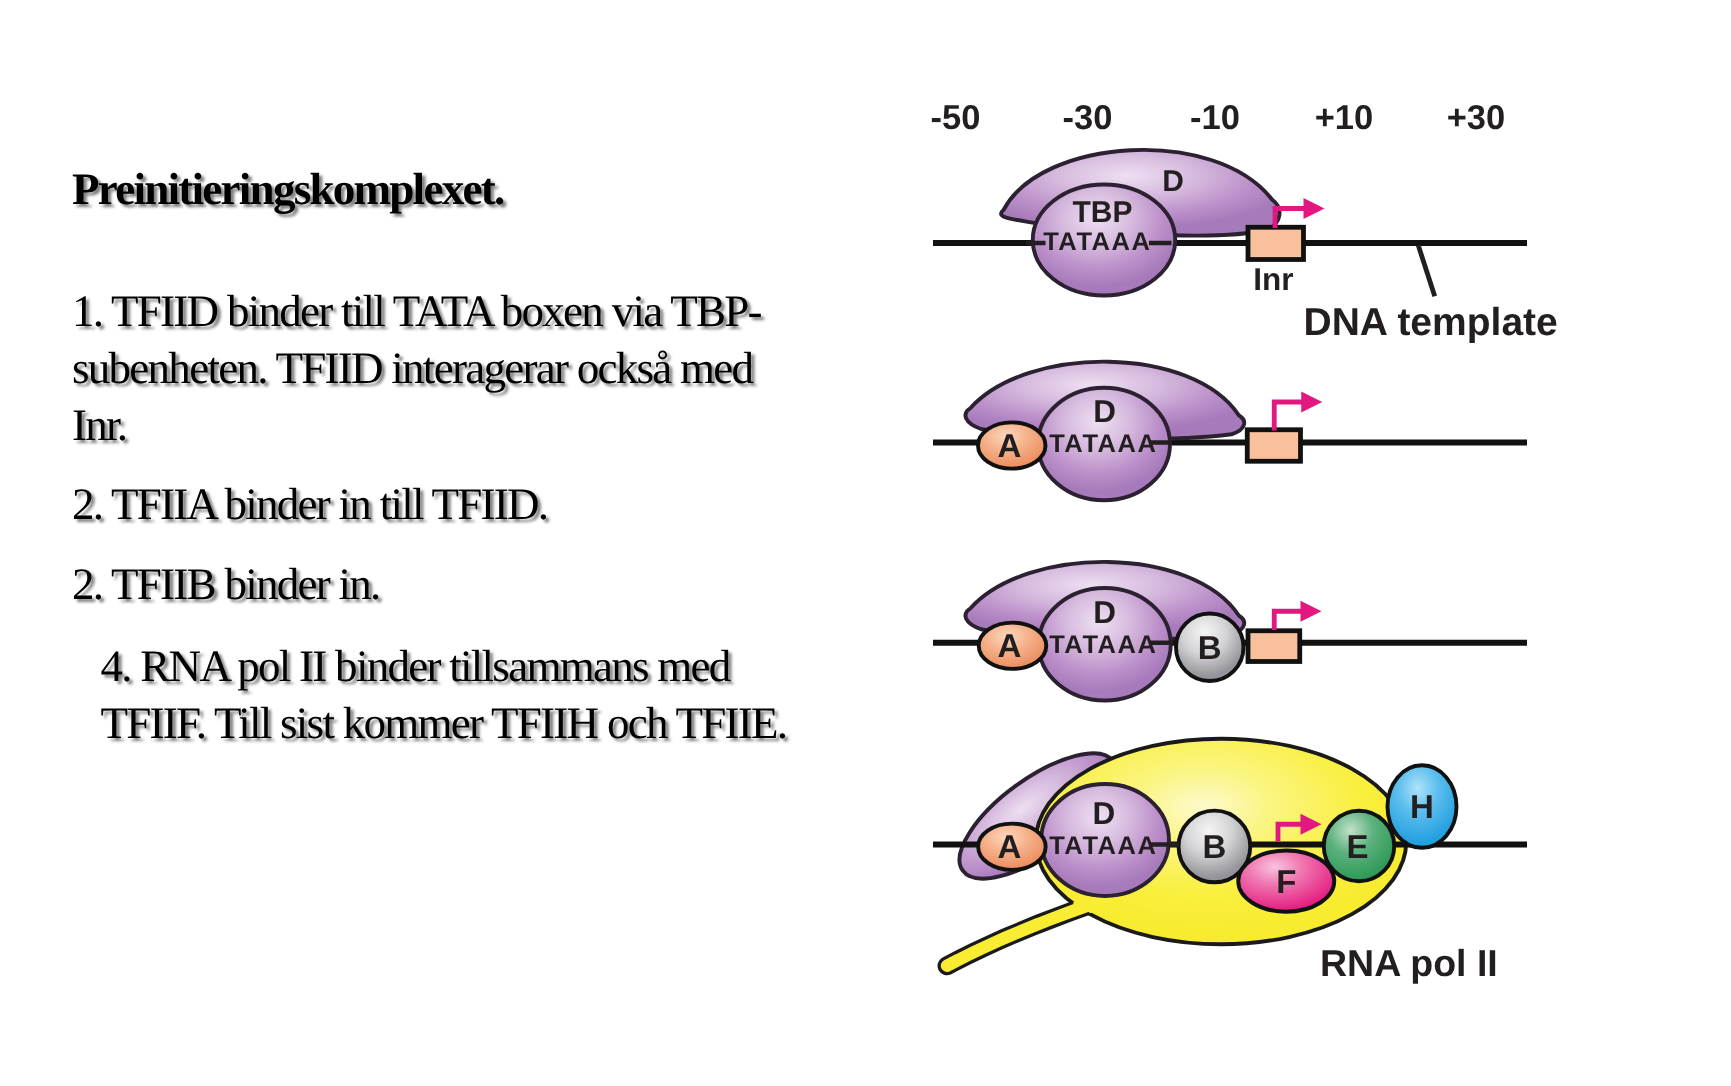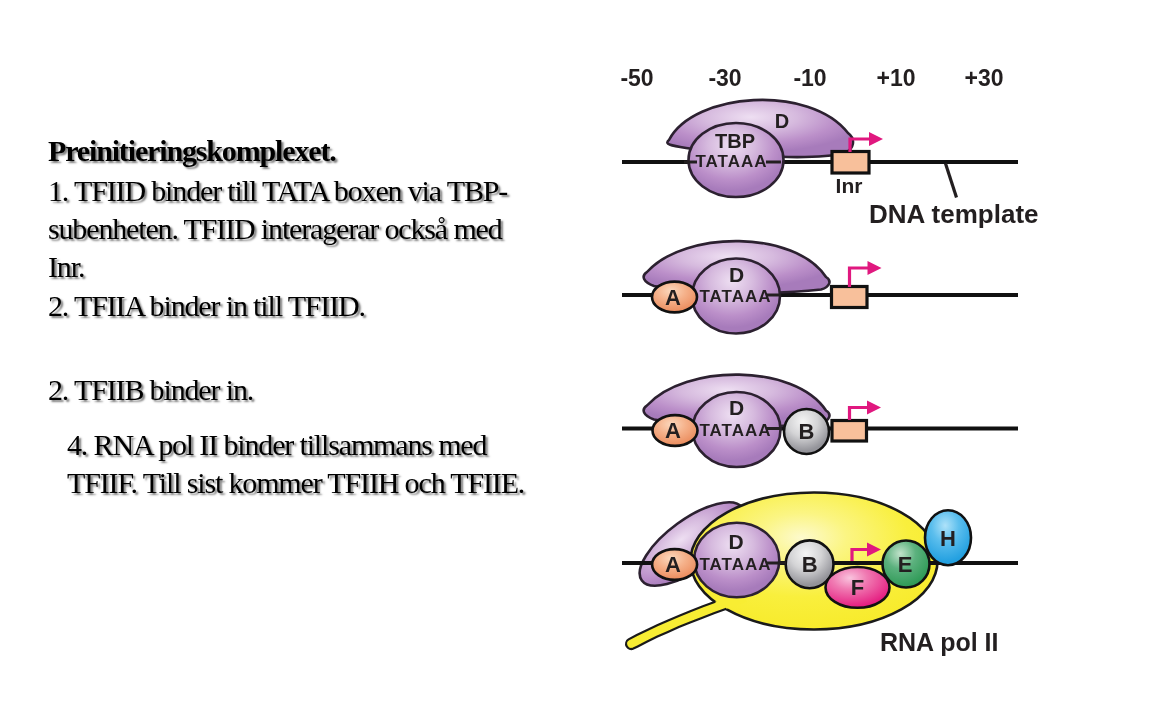--- a/index.html
+++ b/index.html
@@ -1,29 +1,29 @@
 <!DOCTYPE html>
 <html><head>
 <meta charset="utf-8">
 <style>
   html,body{margin:0;padding:0;background:#ffffff;}
   #page{position:relative;width:1154px;height:724px;background:#fff;overflow:hidden;}
   .t{position:absolute;left:48px;font-family:"Liberation Serif",serif;font-size:30px;color:#000;
      letter-spacing:-1.15px;line-height:38px;white-space:nowrap;
      text-shadow:2.2px 2.2px 2px rgba(0,0,0,0.5);}
-  .b{font-weight:bold;margin-top:24px;}
+  .b{font-weight:bold;}
   svg{position:absolute;left:0;top:0;}
   .lab{font-family:"Liberation Sans",sans-serif;font-weight:bold;fill:#231f20;}
 </style>
 </head>
 <body>
 <div id="page">
   <div class="t b" style="top:108px;">Preinitieringskomplexet.</div>
-  <div class="t" style="top:172px;">1. TFIID binder till TATA boxen via TBP-<br>subenheten. TFIID interagerar också med<br>Inr.</div>
-  <div class="t" style="top:287px;">2. TFIIA binder in till TFIID.</div>
+  <div class="t" style="top:189px;">1. TFIID binder till TATA boxen via TBP-<br>subenheten. TFIID interagerar också med<br>Inr.</div>
+  <div class="t" style="top:318px;">2. TFIIA binder in till TFIID.</div>
   <div class="t" style="top:371px;">2. TFIIB binder in.</div>
   <div class="t" style="top:426px;margin-left:19px;">4. RNA pol II binder tillsammans med<br>TFIIF. Till sist kommer TFIIH och TFIIE.</div>
 
   <svg width="1154" height="724" viewBox="0 0 1154 724">
     <defs>
       <radialGradient id="gpur" cx="45%" cy="30%" r="62%">
         <stop offset="0%" stop-color="#eedff2"></stop>
         <stop offset="40%" stop-color="#d6bade"></stop>
         <stop offset="75%" stop-color="#bb8fc9"></stop>
         <stop offset="100%" stop-color="#a77bbb"></stop>

